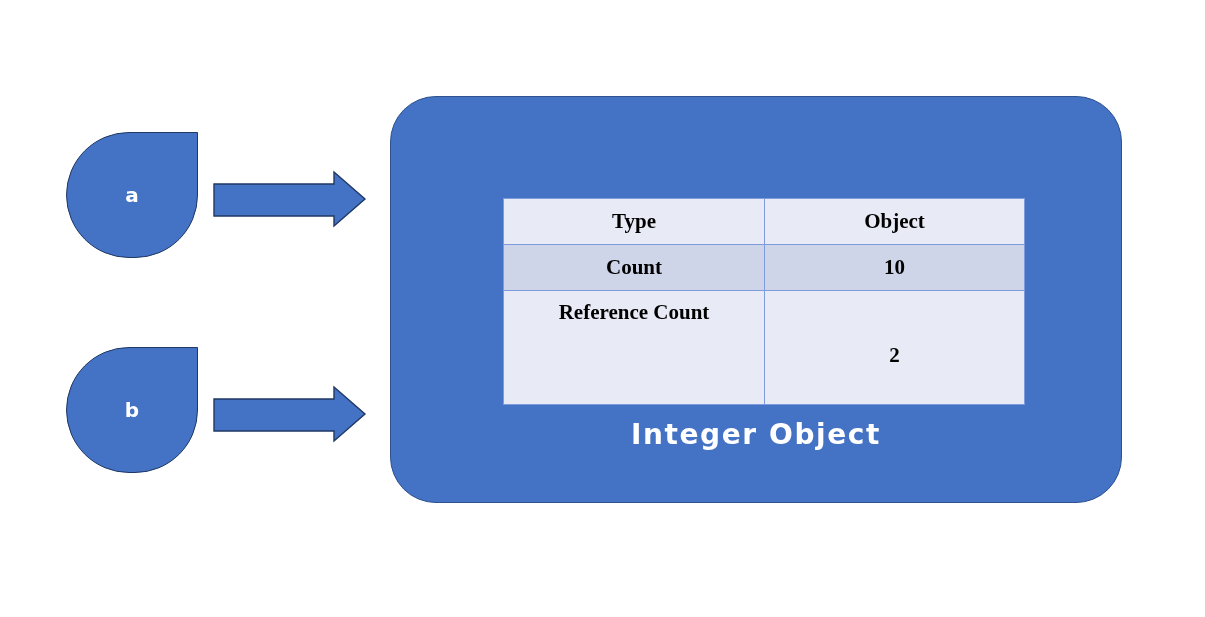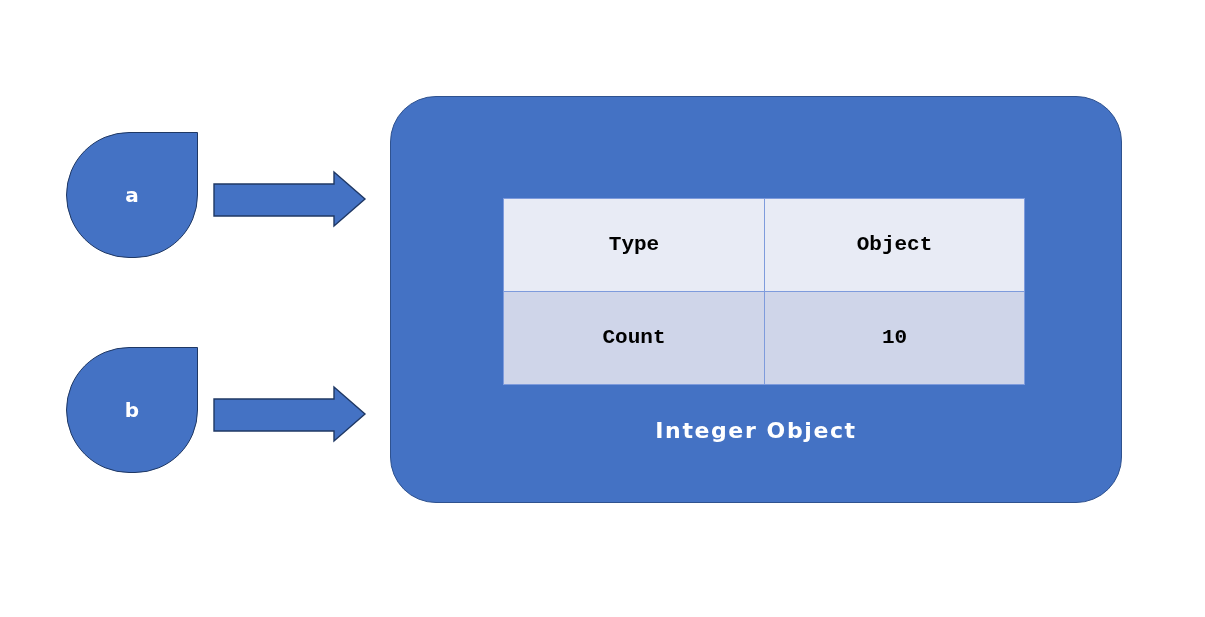--- a/index.html
+++ b/index.html
@@ -81,21 +81,21 @@
   }
   #attr-table td {
     border: 1.6px solid #7E9BDC;
     padding: 0 6px;
     text-align: center;
     vertical-align: middle;
     color: #000000;
     font-weight: bold;
     font-size: 21px;
     line-height: 1.14;
-    font-family: Liberation Mono, monospace;
+    font-family: Liberation Serif, serif;
   }
   #attr-table .col-key { width: 248px; }
   #attr-table .col-val { width: 247px; }
 
   #attr-table tr.row-shade td { background: #CFD5E9; }
   #attr-table tr.row-type td  { height: 45px; }
   #attr-table tr.row-value td { height: 45px; }
   #attr-table tr.row-ref td   { height: 97px; }
 
   #attr-table tr.row-ref td.col-key {
@@ -109,21 +109,21 @@
 
   
   #object-caption {
     position: absolute;
     left: 390px;
     top: 418px;
     width: 732px;
     text-align: center;
     color: #ffffff;
     font-weight: bold;
-    font-size: 22px;
+    font-size: 28px;
     letter-spacing: 1.6px;
     font-family: "DejaVu Sans", sans-serif;
   }
 </style>
 </head>
 <body>
 
 <div id="canvas">
 
   <div id="var-a" class="var-node">
@@ -147,18 +147,22 @@
   <table id="attr-table">
     <tbody>
       <tr class="row-type">
         <td class="col-key">Type</td>
         <td class="col-val">Object</td>
       </tr>
       <tr class="row-value row-shade">
         <td class="col-key">Count</td>
         <td class="col-val">10</td>
       </tr>
+      <tr class="row-ref">
+        <td class="col-key">Reference Count</td>
+        <td class="col-val">2</td>
+      </tr>
     </tbody>
   </table>
 
   <div id="object-caption">Integer Object</div>
 
 </div>
 
 </body></html>

